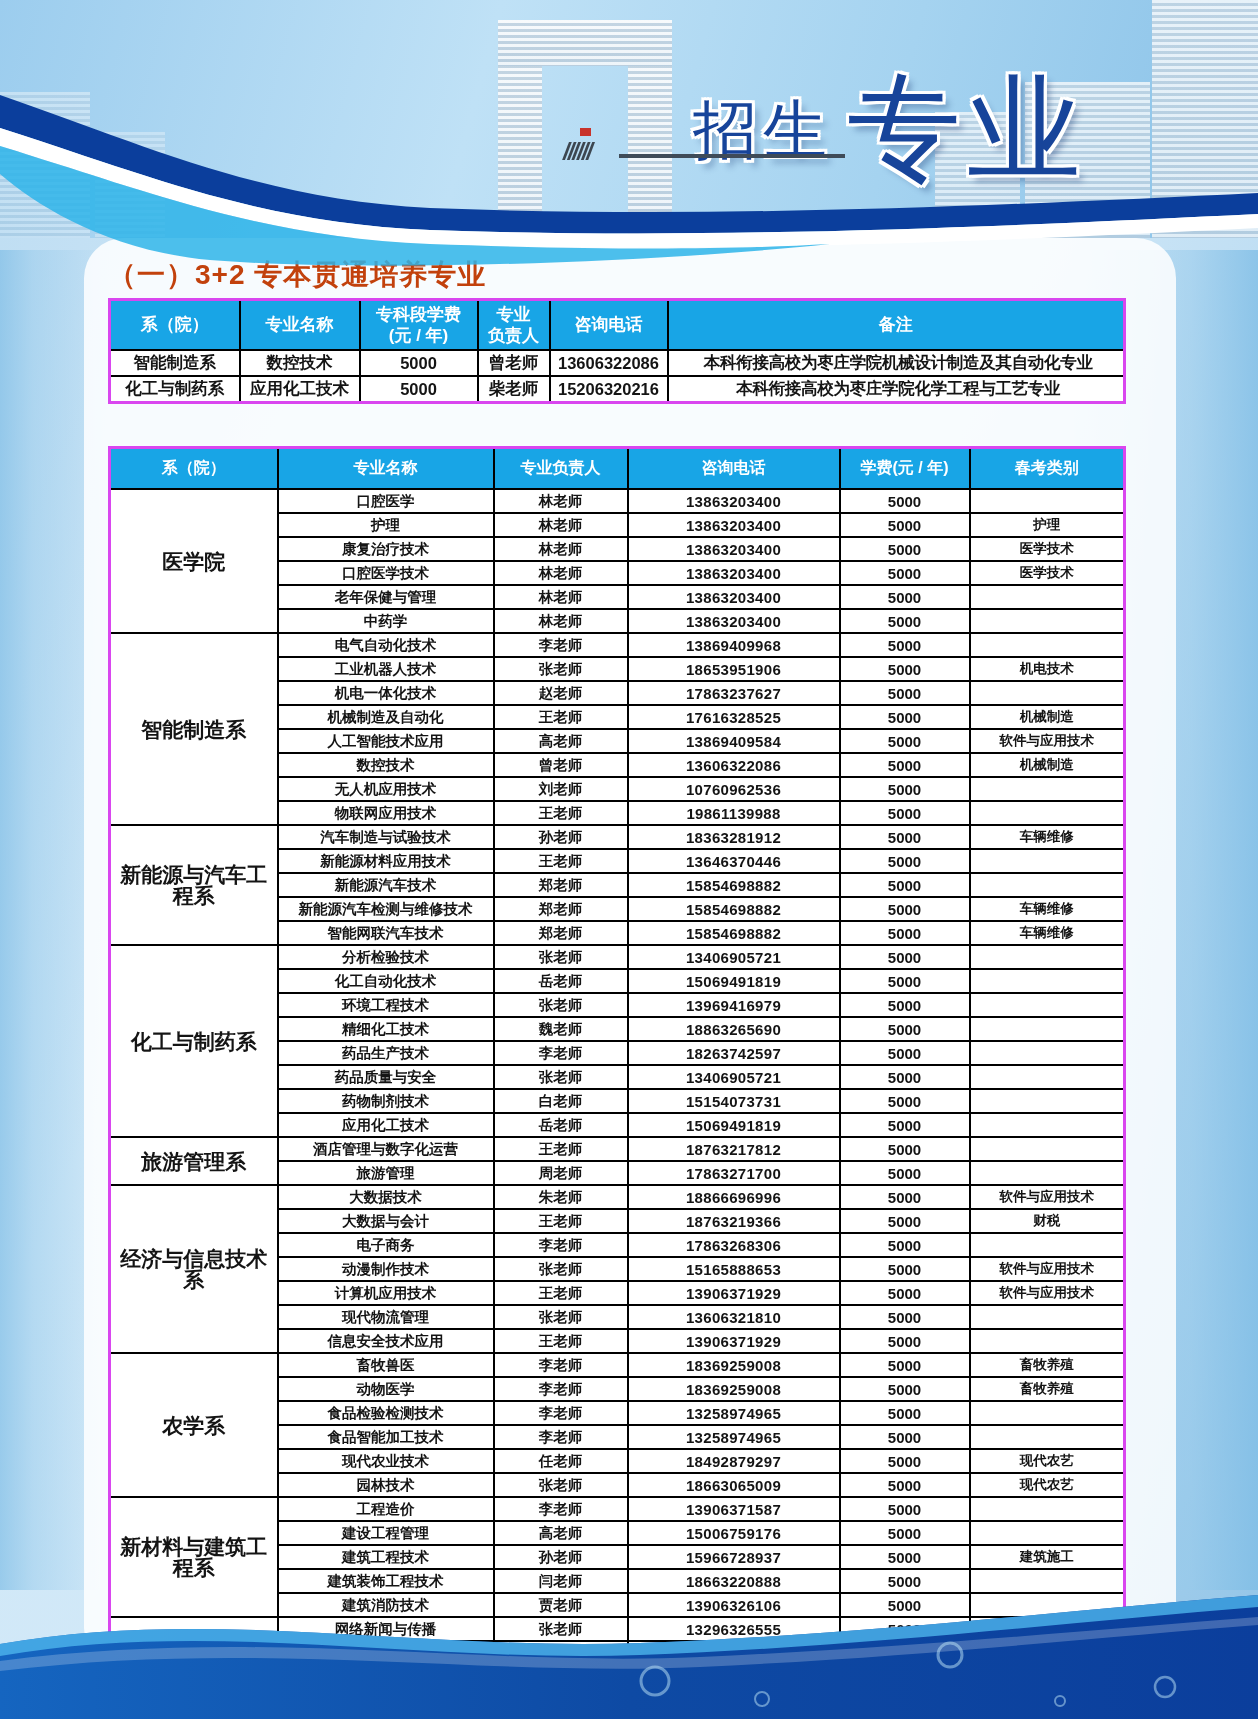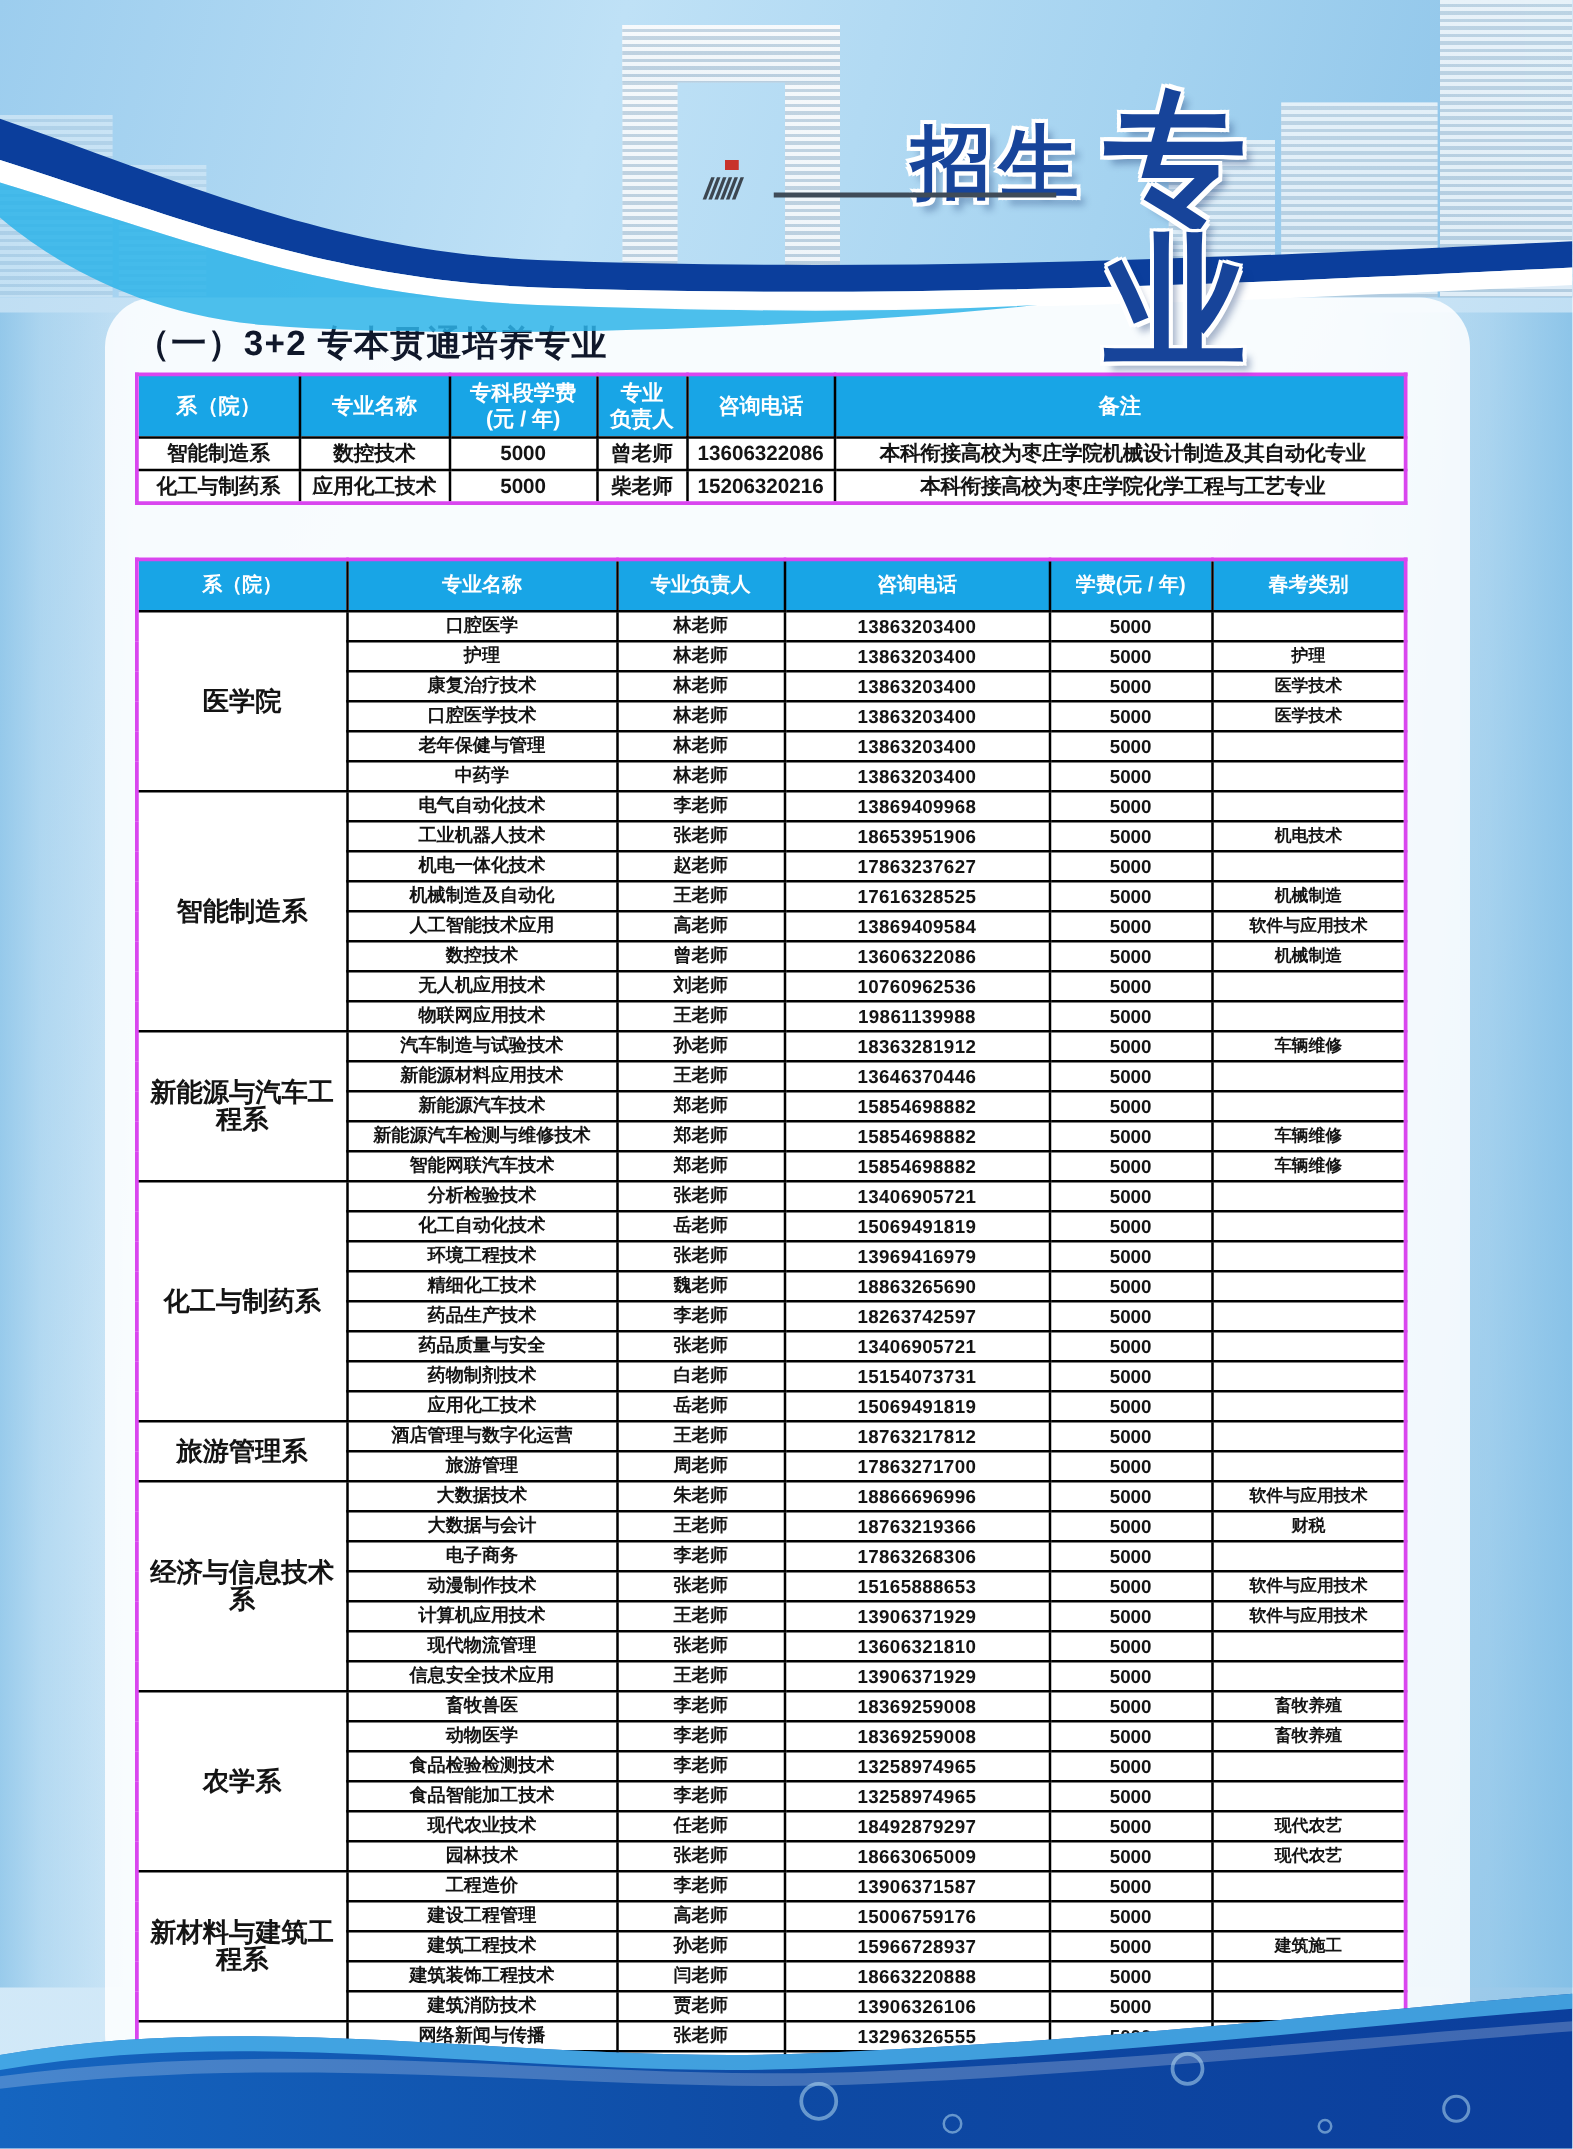--- a/index.html
+++ b/index.html
@@ -28,34 +28,34 @@
   .bottom-wave{position:absolute;left:0;top:1589px;width:1258px;height:130px;z-index:5;}
   .right-glow{position:absolute;right:0;top:250px;width:190px;height:1340px;z-index:0;
     background:linear-gradient(90deg,rgba(168,211,240,0) 0%,rgba(150,202,235,.55) 65%,rgba(128,190,230,.8) 100%);}
   .left-glow{position:absolute;left:0;top:250px;width:110px;height:1340px;z-index:0;
     background:linear-gradient(270deg,rgba(168,211,240,0) 0%,rgba(150,202,235,.5) 70%,rgba(128,190,230,.7) 100%);}
   
   .panel{position:absolute;left:84px;top:238px;width:1092px;height:1430px;z-index:1;
     background:rgba(255,255,255,.85);border-radius:40px;}
   
   .title-block{position:absolute;left:545px;top:70px;width:560px;height:180px;z-index:6;color:#17449a;}
-  .zh{position:absolute;font-weight:700;letter-spacing:6px;
+  .zh{position:absolute;font-weight:400;letter-spacing:6px;
     text-shadow:-3px -3px 0 #fff,3px -3px 0 #fff,-3px 3px 0 #fff,3px 3px 0 #fff,
-      -3px 0 0 #fff,3px 0 0 #fff,0 -3px 0 #fff,0 3px 0 #fff,6px 7px 6px rgba(16,50,110,.35);margin-left:36px;}
+      -3px 0 0 #fff,3px 0 0 #fff,0 -3px 0 #fff,0 3px 0 #fff,6px 7px 6px rgba(16,50,110,.35);}
   .zh1{left:148px;top:28px;font-size:64px;line-height:1;}
   .zh2{left:302px;top:2px;font-size:114px;line-height:1;}
   .pinyin-row{position:absolute;left:14px;top:82px;width:290px;height:10px;}
   .slashes{position:absolute;left:4px;top:-14px;font-size:24px;font-weight:900;font-style:italic;
     color:#3c4650;letter-spacing:-2px;}
   .rule{position:absolute;left:60px;top:2px;width:226px;height:4px;background:#3f4b58;}
   .pinyin{position:absolute;left:12px;top:92px;font-size:27px;font-weight:700;color:#5d6b7a;
     letter-spacing:.5px;white-space:nowrap;}
   
   .section-heading{position:absolute;left:108px;margin:0;font-size:28px;font-weight:800;
-    color:#0f172a;letter-spacing:1px;z-index:3;}
+    color:#c2410c;letter-spacing:1px;z-index:3;}
   #heading1{top:256px;}
   #heading2{top:412px;margin-top:36px;}
   table{border-collapse:collapse;table-layout:fixed;background:#fff;z-index:3;color:#141414;}
   #table1,#table2{position:absolute;left:108px;width:1015px;border:3px solid #d946ef;}
   #table1{top:298px;}
   #table2{top:446px;}
   th,td{border:2px solid #000;text-align:center;vertical-align:middle;padding:0;overflow:hidden;}
   th{background:#18a5e6;color:#fff;font-weight:700;white-space:pre-line;}
   #table1 th{height:48px;font-size:17px;line-height:1.25;}
   #table1 td{height:24px;font-size:16.5px;font-weight:600;}

